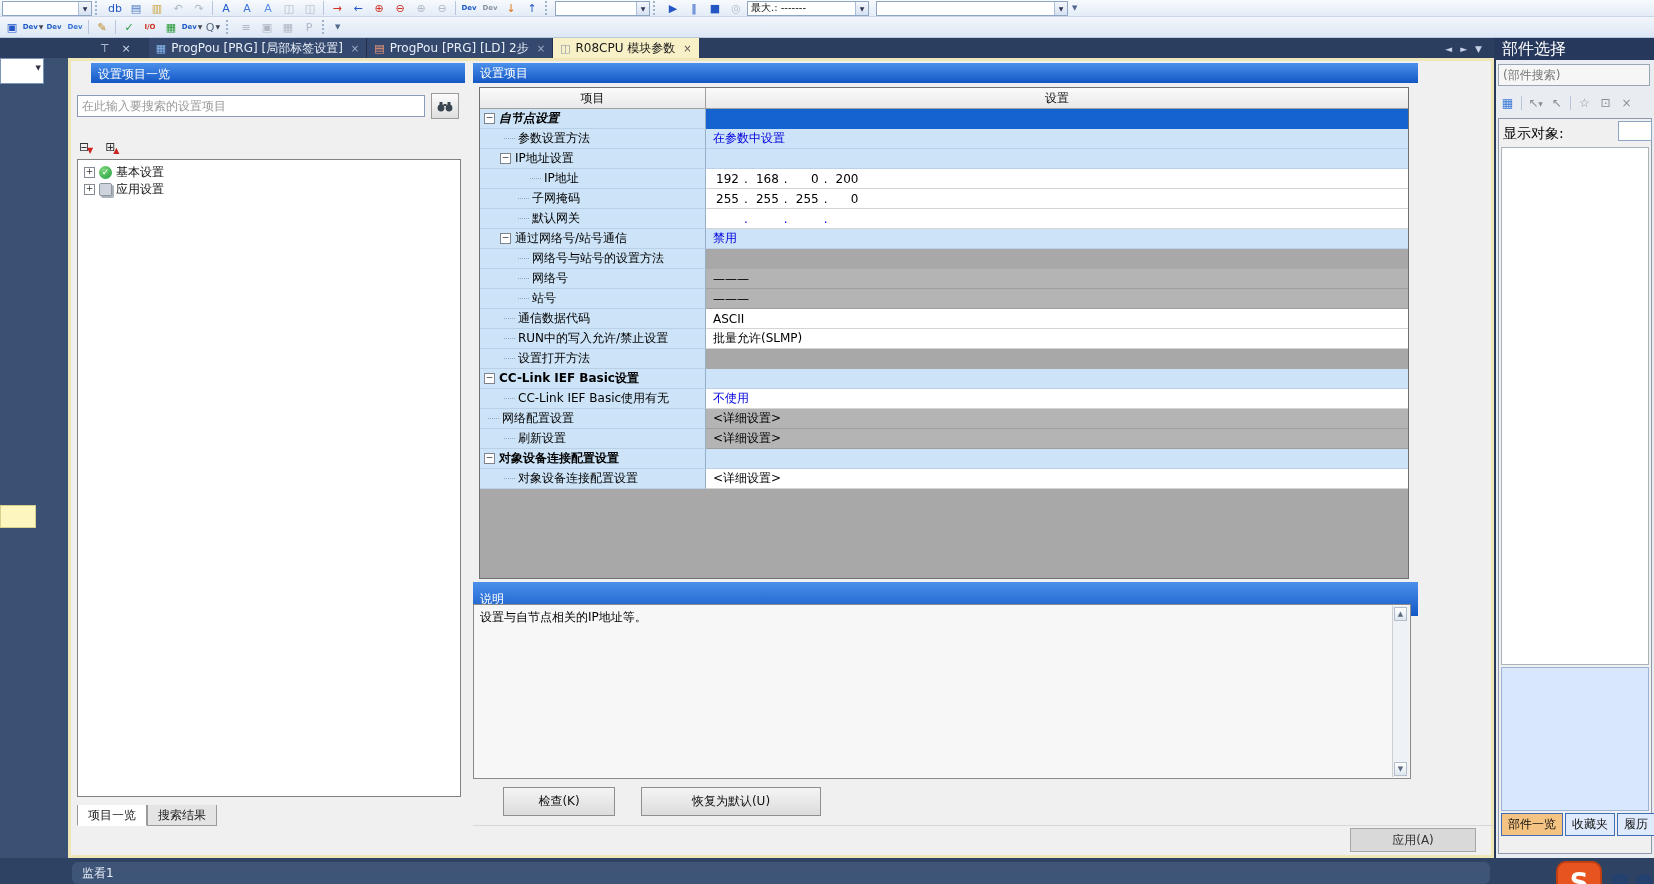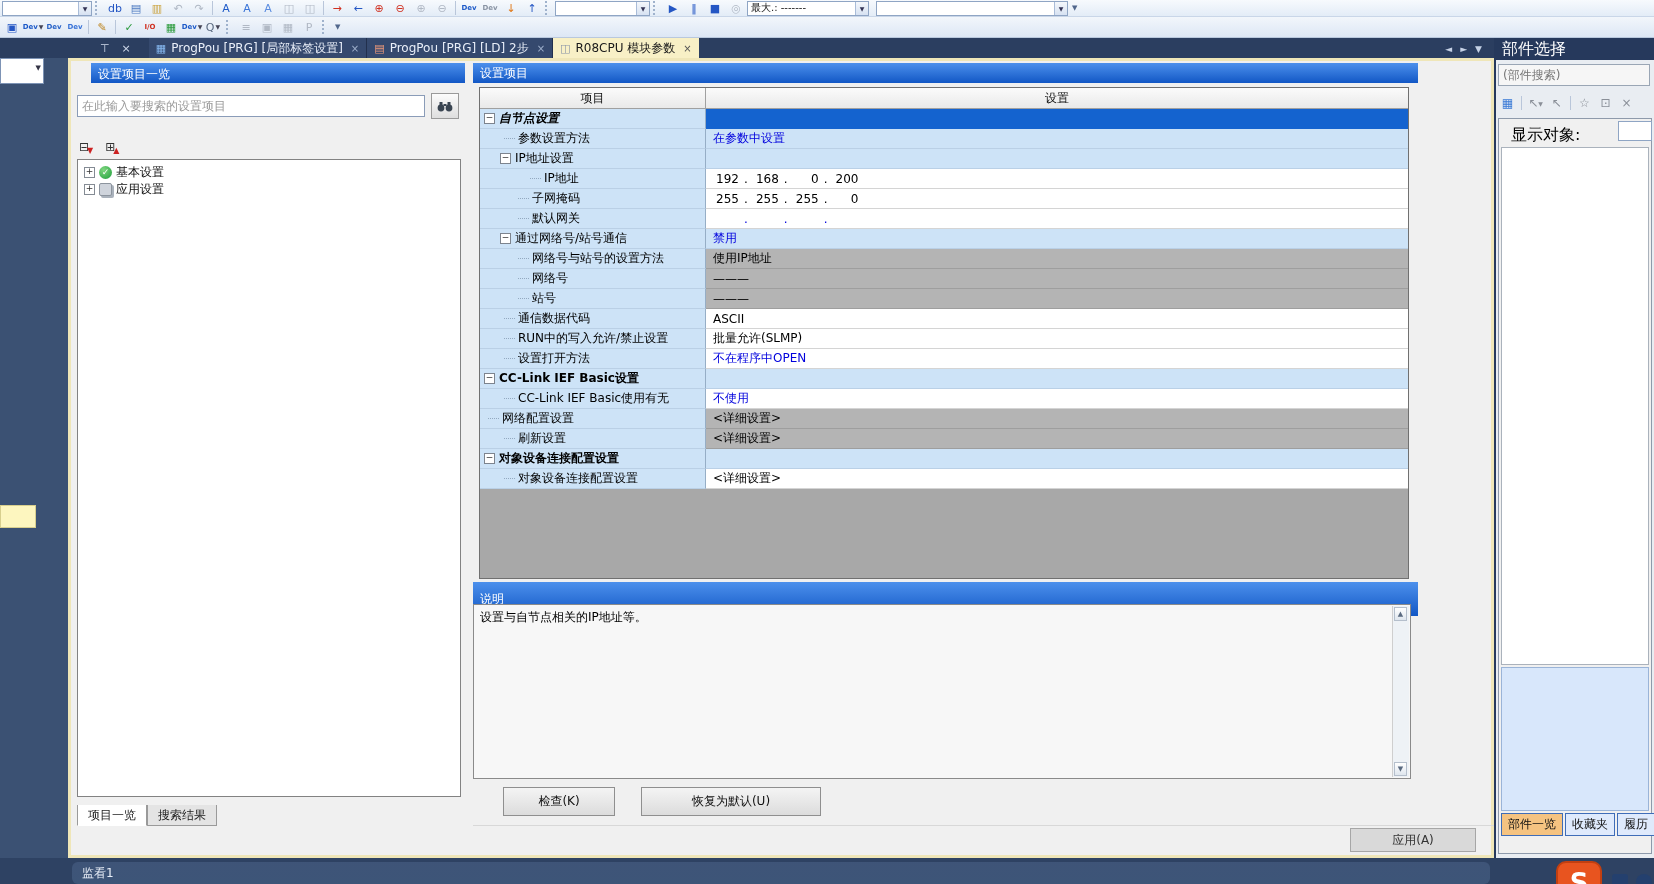--- a/index.html
+++ b/index.html
@@ -90,21 +90,21 @@
   #btnapply{left:1279px;top:767px;width:126px;height:24px;background:#d9d9d9;border:1px solid #a6a6a6;box-sizing:border-box;font-size:12px;color:#333;display:flex;align-items:center;justify-content:center;cursor:pointer;position:absolute;}
   
   #rpanel{left:1494px;top:38px;width:160px;height:820px;background:#26395c;}
   #rphdr{left:0;top:0;width:160px;height:22px;color:#fff;font-size:16px;display:flex;align-items:center;padding-left:8px;box-sizing:border-box;background:#26395c;}
   #rpbody{left:2px;top:22px;width:158px;height:798px;background:#e9edf2;}
   #rpsearch{left:2px;top:4px;width:152px;height:22px;background:#f6f6f6;border:1px solid #9aa6b5;box-sizing:border-box;color:#777;font-size:12px;line-height:20px;padding-left:4px;}
   #rptools{left:2px;top:32px;height:22px;display:flex;align-items:center;gap:2px;}
   .rpi{width:19px;height:18px;display:inline-flex;align-items:center;justify-content:center;font-size:12px;color:#8a8f98;cursor:pointer;}
   .rpi.en{color:#3a7ad6;}
   #rpinner{left:2px;top:58px;width:154px;height:736px;border:1px solid #8e9aab;box-sizing:border-box;background:#f0f0f0;}
-  #rpdisplay{position:absolute;left:12px;top:6px;font-size:16px;color:#000;}
+  #rpdisplay{position:absolute;left:4px;top:6px;font-size:14px;color:#000;}
   #rpcombo{position:absolute;right:-1px;top:2px;width:34px;height:20px;background:#fff;border:1px solid #8fa5c4;box-sizing:border-box;}
   #rplist{position:absolute;left:2px;top:28px;width:148px;height:518px;background:#fff;border:1px solid #aab2bc;box-sizing:border-box;}
   #rpblue{position:absolute;left:2px;top:548px;width:148px;height:144px;background:#d8e7fb;border:1px solid #9ab4d8;box-sizing:border-box;}
   #rptabs{position:absolute;left:2px;top:694px;display:flex;gap:2px;}
   .rptab{height:21px;padding:0 6px;font-size:12px;display:flex;align-items:center;border:1px solid #3f6db8;background:#dfeafc;color:#111;cursor:pointer;white-space:nowrap;}
   .rptab.active{background:#f5c381;font-weight:normal;}
   
   #botbar{left:0;top:858px;width:1654px;height:26px;background:#2e4263;}
   #watchbar{left:72px;top:862px;width:1418px;height:22px;background:linear-gradient(#51699077,#3d5578);color:#e8eef8;font-size:12px;display:flex;align-items:center;padding-left:10px;box-sizing:border-box;border-radius:6px;}
   #brandlogo{left:1556px;top:861px;width:46px;height:46px;border-radius:10px;background:#e8541f;border:2px solid #c23f10;box-sizing:border-box;color:#fff;font-weight:bold;font-size:26px;text-align:center;line-height:40px;}
@@ -427,21 +427,20 @@
               <span class="exp">−</span>
               <span>通过网络号/站号通信</span>
             </div>
             <div class="tvalue blue lightblue">禁用</div>
           </div>
           <div class="trow">
             <div class="tlabel" style="padding-left: 38px;">
               <span class="stub"></span>
               <span>网络号与站号的设置方法</span>
             </div>
-            <div class="tvalue disabled">使用IP地址</div>
           </div>
           <div class="trow">
             <div class="tlabel" style="padding-left: 38px;">
               <span class="stub"></span>
               <span>网络号</span>
             </div>
             <div class="tvalue disabled">———</div>
           </div>
           <div class="trow">
             <div class="tlabel" style="padding-left: 38px;">
@@ -462,21 +461,20 @@
               <span class="stub"></span>
               <span>RUN中的写入允许/禁止设置</span>
             </div>
             <div class="tvalue ">批量允许(SLMP)</div>
           </div>
           <div class="trow">
             <div class="tlabel" style="padding-left: 24px;">
               <span class="stub"></span>
               <span>设置打开方法</span>
             </div>
-            <div class="tvalue blue">不在程序中OPEN</div>
           </div>
           <div class="trow">
             <div class="tlabel" style="padding-left: 4px;">
               <span class="exp">−</span>
               <span class="glabel">CC-Link IEF Basic设置</span>
             </div>
             <div class="tvalue lightblue"></div>
           </div>
           <div class="trow">
             <div class="tlabel" style="padding-left: 24px;">

